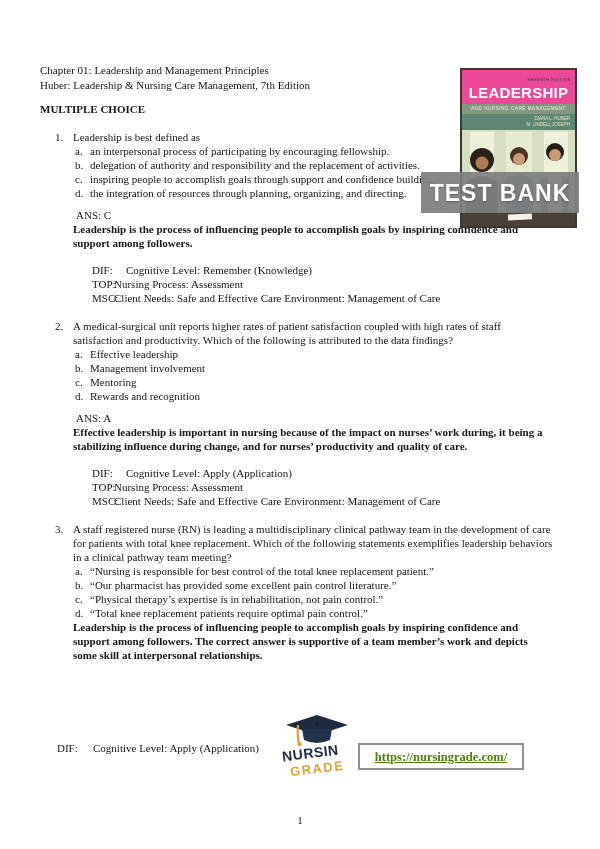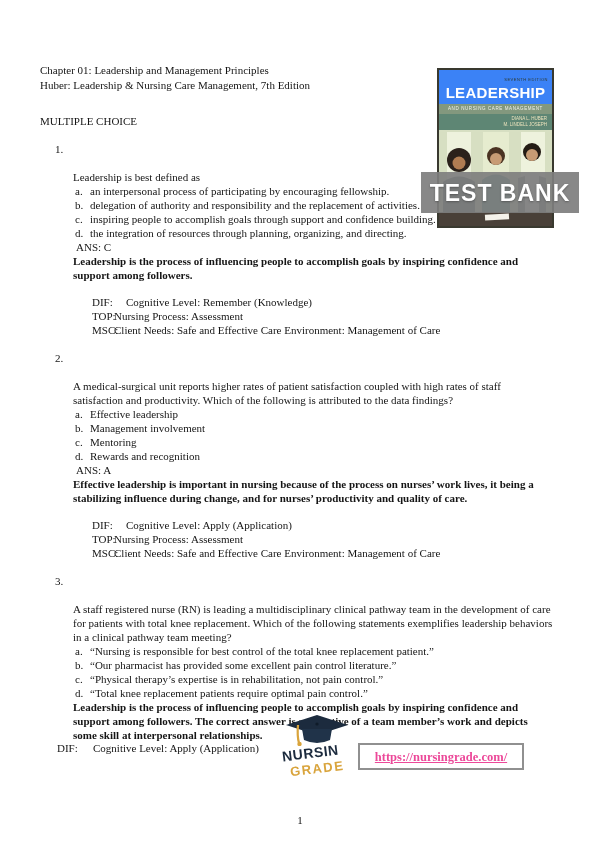--- a/index.html
+++ b/index.html
@@ -5,39 +5,39 @@
   * { margin:0; padding:0; box-sizing:border-box; }
   html,body { background:#e9e9e9; }
   body { width:600px; }
   .page {
     position:relative; width:600px; height:849px; background:#ffffff;
     font-family:"Liberation Serif", "DejaVu Serif", serif;
     font-size:11px; line-height:14px; color:#151515; overflow:hidden;
   }
   .content { padding:63px 47px 0 40px; }
   .doc-title { font-weight:normal; line-height:14.5px; }
-  .section-label { font-weight:normal; margin-top:22px; }
+  .section-label { font-weight:bold; margin-top:10px; }
 
   .question { margin-top:14px; }
   .qrow { display:flex; margin-left:15px; }
   .qnum { flex:none; width:18px; }
-  .qstem { width:480px;margin-top:28px; }
+  .qstem { width:480px; }
   .opts { margin-left:35px; }
   .opt { display:flex; }
   .opt-letter { flex:none; width:15px; }
   .opt-text { width:372px; }
-  .ans { margin-left:36px; margin-top:0; }
+  .ans { margin-left:36px; margin-top:8px; }
   .rationale { margin-left:33px; width:480px;font-weight:bold; }
   .meta { margin-left:52px; margin-top:13px; }
   .meta-label { display:inline-block; width:34px; }
   .meta-label.narrow { width:22px; }
 
   
-  .cover { position:absolute; left:437px; top:68px; width:117px; height:160px;
-           background:#3b82f6; border:2px solid #39392f; }
+  .cover { position:absolute; left:460px; top:68px; width:117px; height:160px;
+           background:#ec4899; border:2px solid #39392f; }
   .cover-edition { font-family:"Liberation Sans", sans-serif; font-size:4px;
            color:#2e3a30; text-align:right; padding:3px 4px 0 0; height:12px; letter-spacing:.5px; }
   .cover-title { font-family:"Liberation Sans", sans-serif; font-weight:bold; color:#ffffff;
            font-size:15px; line-height:17px; text-align:center; letter-spacing:.3px; margin-top:2px; }
   .cover-subtitle { background:#83987e; color:#f2f2ea; font-family:"Liberation Sans", sans-serif;
            font-size:4.5px; line-height:6px; text-align:center; padding:2px 0; letter-spacing:.6px; margin-top:3px; }
   .cover-authors { background:#5e8674; color:#ece3bd; font-family:"Liberation Sans", sans-serif;
            font-size:4.5px; line-height:6px; text-align:right; padding:2px 5px; }
   .cover-photo { display:block; }
 
@@ -127,21 +127,21 @@
         <div class="opt">
           <span class="opt-letter">c.</span>
           <span class="opt-text">Mentoring</span>
         </div>
         <div class="opt">
           <span class="opt-letter">d.</span>
           <span class="opt-text">Rewards and recognition</span>
         </div>
       </div>
       <div class="ans">ANS: A</div>
-      <div class="rationale">Effective leadership is important in nursing because of the process on nurses’ work lives, it being a stabilizing influence during change, and for nurses’ productivity and quality of care.</div>
+      <div class="rationale">Effective leadership is important in nursing because of the impact on nurses’ work during, it being a stabilizing influence during change, and for nurses’ productivity and quality of care.</div>
       <div class="meta">
         <div><span class="meta-label">DIF:</span><span>Cognitive Level: Apply (Application)</span></div>
         <div><span class="meta-label narrow">TOP:</span><span>Nursing Process: Assessment</span></div>
         <div><span class="meta-label narrow">MSC:</span><span>Client Needs: Safe and Effective Care Environment: Management of Care</span></div>
       </div>
     </div>
 
     <div class="question">
       <div class="qrow">
         <span class="qnum">3.</span>
@@ -216,17 +216,17 @@
       <path d="M18,15 L48,15 L46,26 Q33,32 20,26 Z" fill="#203349"></path>
       <path d="M14,11 Q13,22 15,29" stroke="#d9a43c" stroke-width="2.2" fill="none"></path>
       <circle cx="15.5" cy="30" r="2.2" fill="#d9a43c"></circle>
       <circle cx="33" cy="10" r="1.6" fill="#0f1b29"></circle>
     </svg>
     <div class="brand-name1" style="color:#1c2b3e;">NURSIN</div>
     <div class="brand-name2" style="color:#d9a43c;">GRADE</div>
   </div>
 
   <div class="link-box">
-    <a href="#" style="color:#ec4899;">https://nursingrade.com/</a>
+    <a href="#" style="color:#4d7c0f;">https://nursingrade.com/</a>
   </div>
 
   <div class="page-number">1</div>
 </div>
 
 </body></html>

